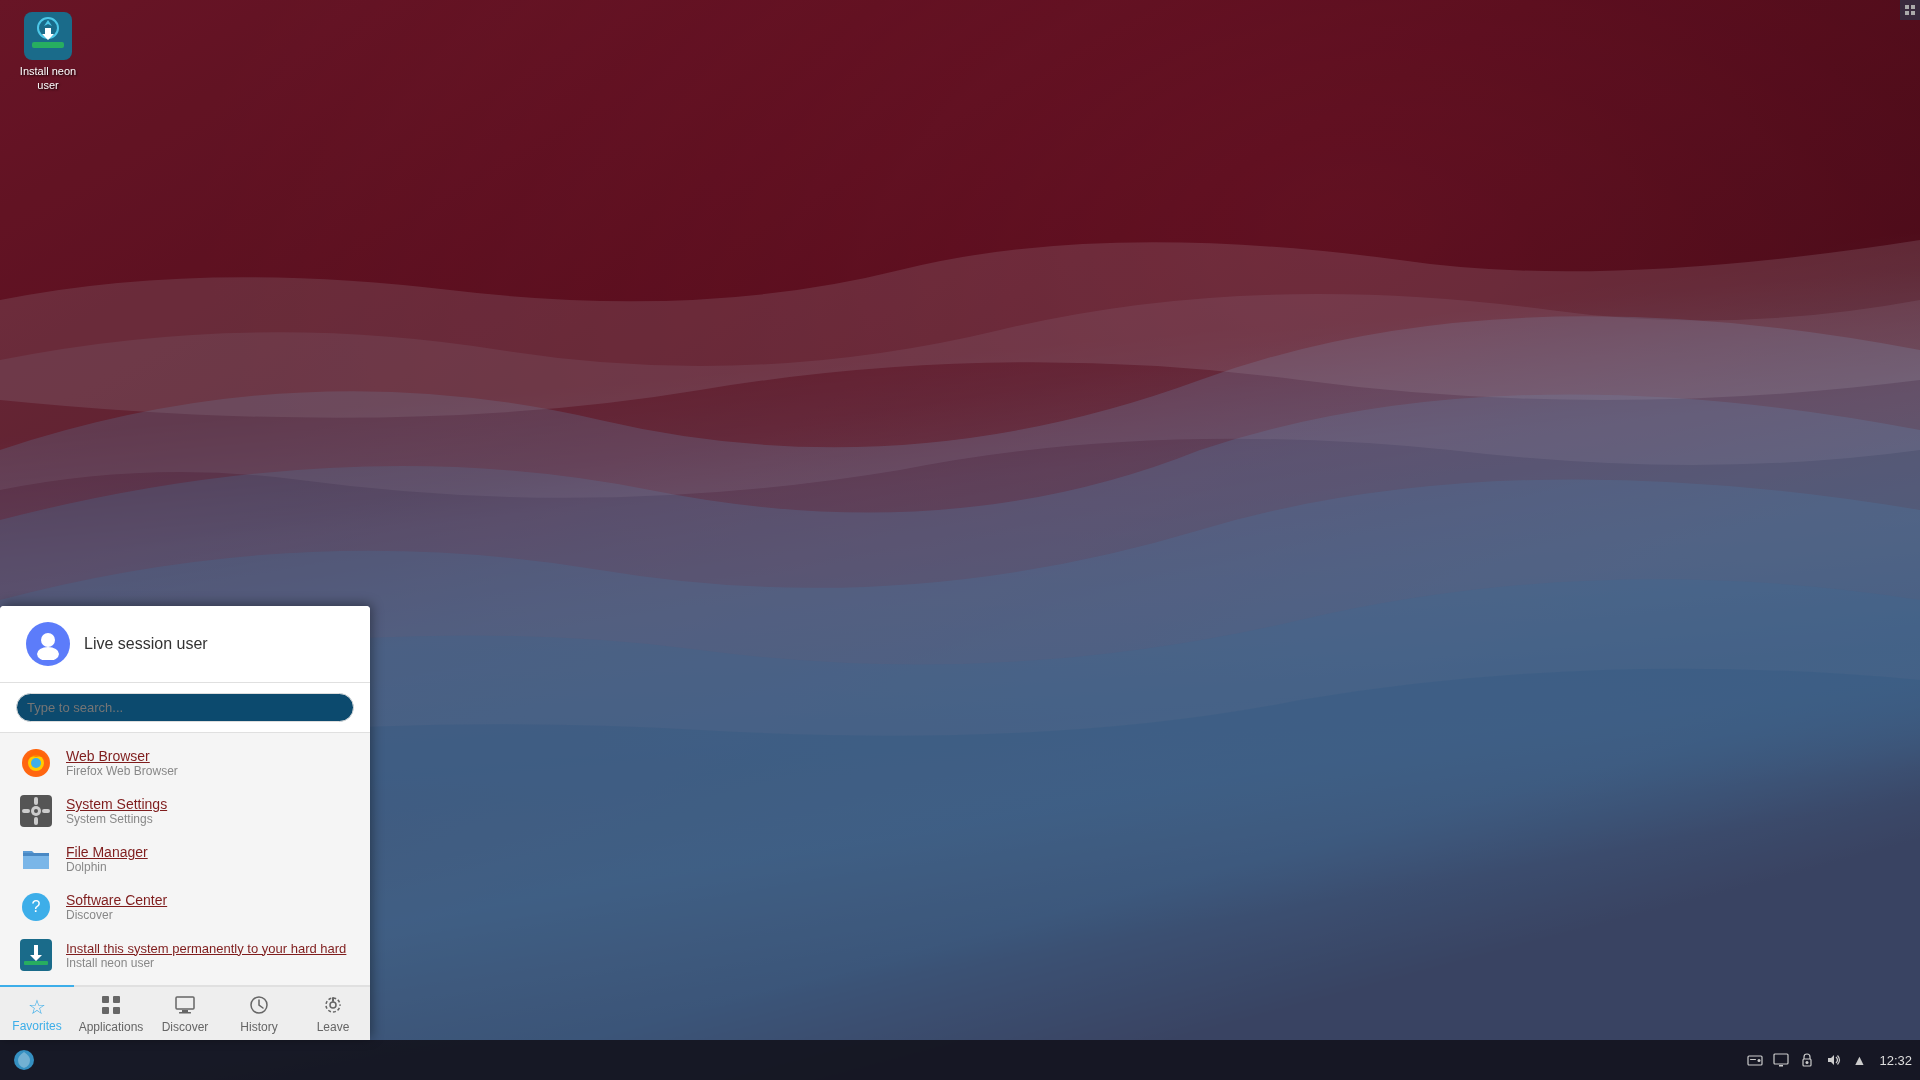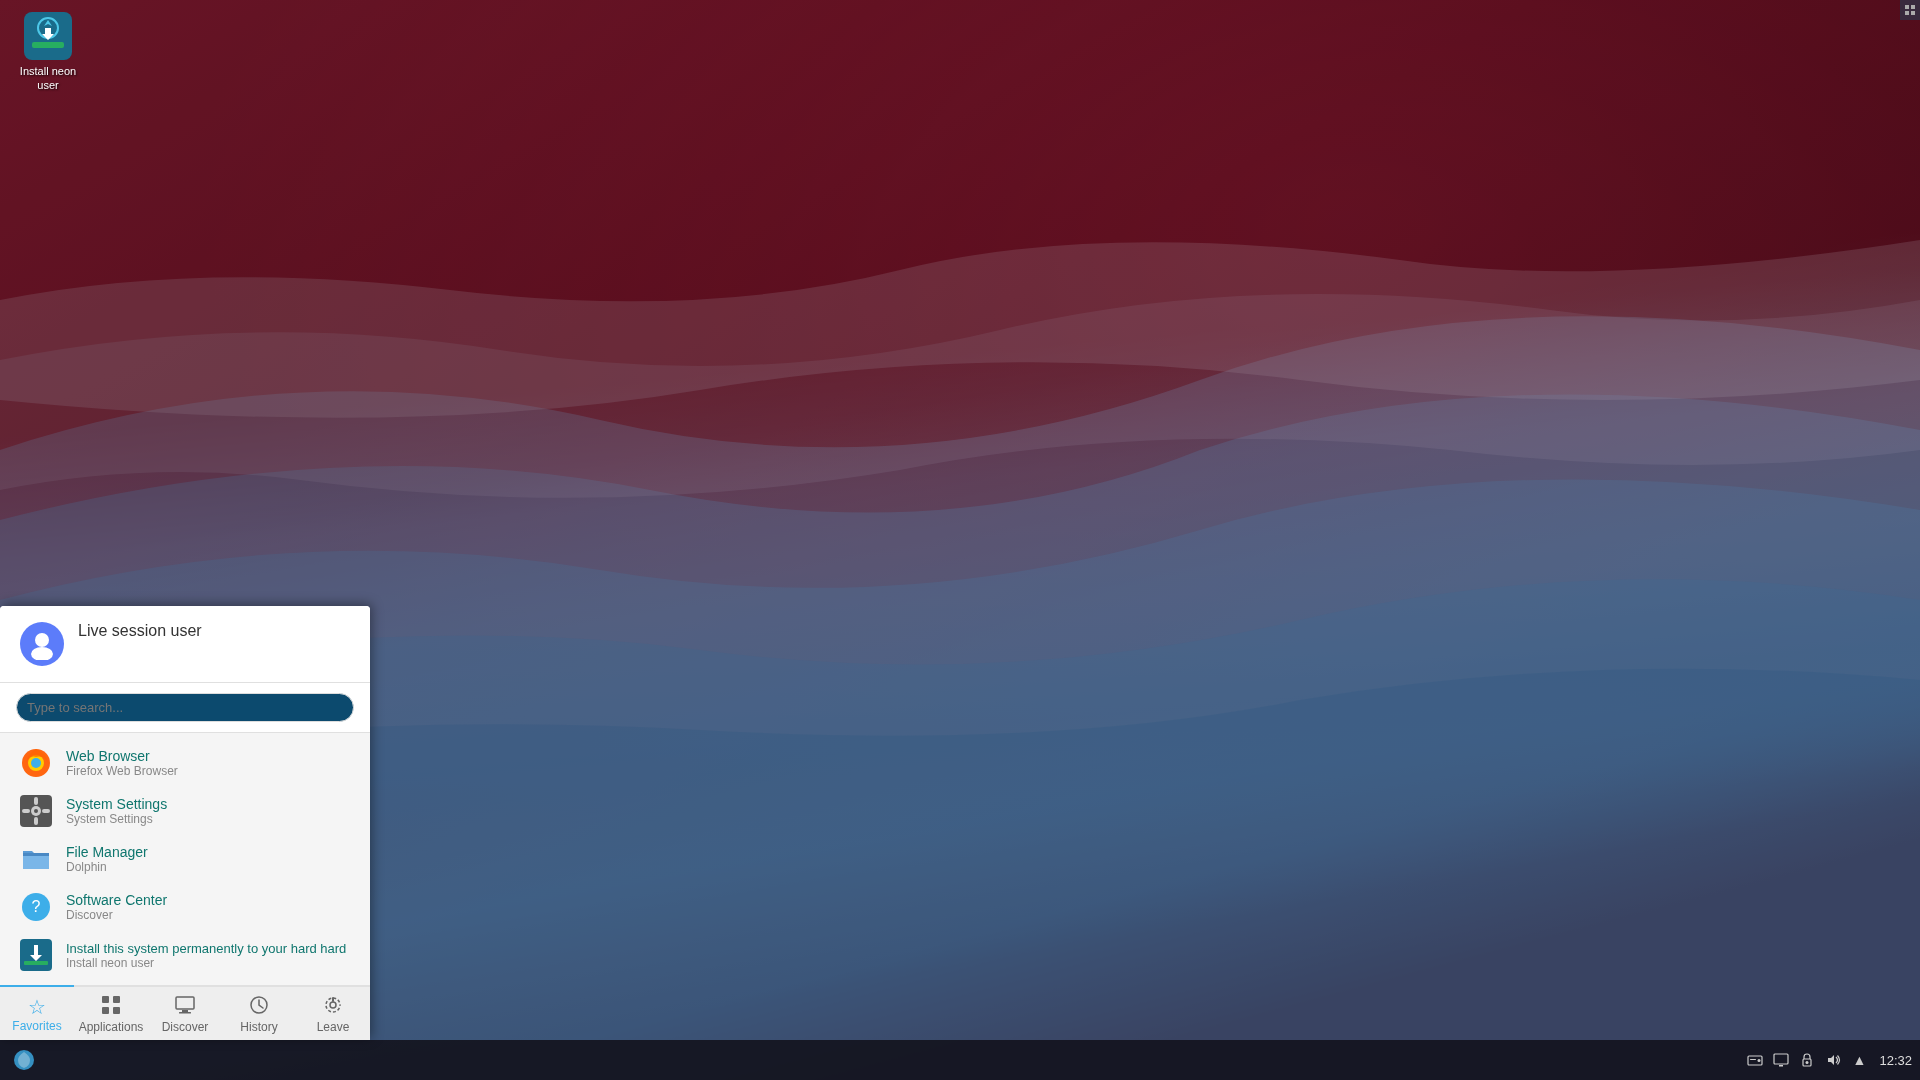--- a/index.html
+++ b/index.html
@@ -130,23 +130,23 @@
       background: #f5f5f5;
       border-radius: 4px 4px 0 0;
       box-shadow: 2px -2px 12px rgba(0,0,0,0.4);
       z-index: 200;
       overflow: hidden;
     }
 
     
     #menu-header {
       background: #ffffff;
-      padding: 16px 20px;
-      display: flex;
-      align-items: flex-start;
+      padding: 16px 26px;
+      display: flex;
+      align-items: center;
       gap: 14px;
       border-bottom: 1px solid #e0e0e0;
     }
 
     #user-avatar {
       width: 44px;
       height: 44px;
       border-radius: 50%;
       background: #5c7cfa;
       display: flex;
@@ -205,22 +205,23 @@
       border-radius: 4px;
     }
 
     .menu-item-text {
       display: flex;
       flex-direction: column;
     }
 
     .menu-item-title {
       font-size: 14px;
-      color: #0f766e;
+      color: #7f1d1d;
       font-weight: 500;
+      text-decoration: underline;
     }
 
     .menu-item-subtitle {
       font-size: 12px;
       color: #888;
     }
 
     
     #menu-tabs {
       background: #eeeeee;

